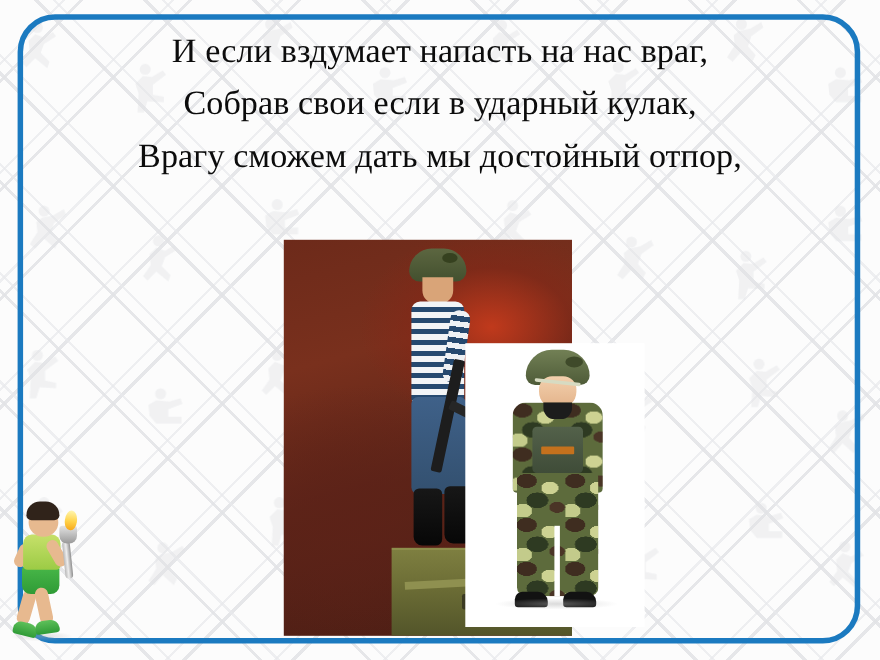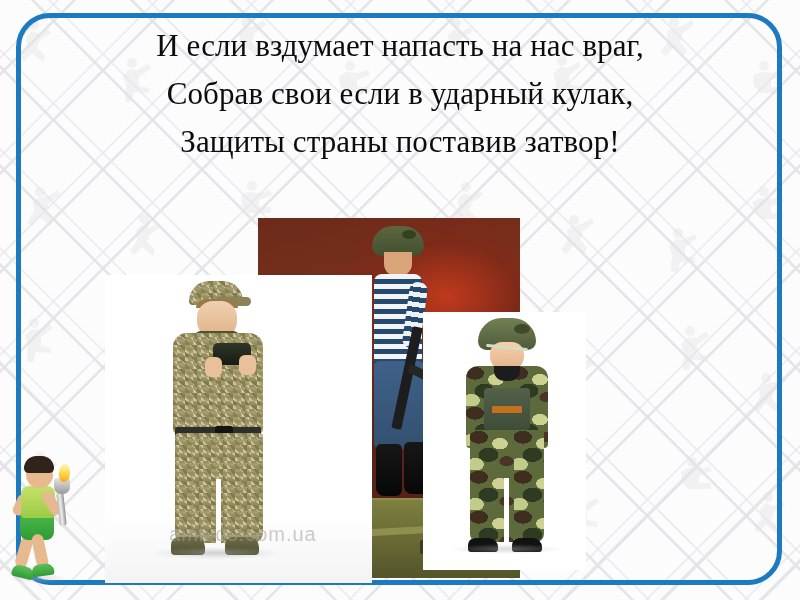--- a/index.html
+++ b/index.html
@@ -600,21 +600,21 @@
       <use href="#fig-sit" x="672" y="456"></use>
       <use href="#fig-run" x="752" y="492"></use>
     </g>
   </svg>
 
   <div class="frame"></div>
 
   <div class="verse">
     <span class="vline">И если вздумает напасть на нас враг,</span>
     <span class="vline">Собрав свои если в ударный кулак,</span>
-    <span class="vline">Защиты страны поставив затвор!</span>
+    <span class="vline">Врагу сможем дать мы  достойный отпор,</span>
   </div>
 
   <div class="photo" id="photo-mid">
     <div class="ammo-box">
       <div class="ammo-strap"></div>
       <div class="ammo-latch"></div>
     </div>
     <div class="kid">
       <div class="helmet">
           <div class="helmet-spot"></div>
@@ -623,41 +623,20 @@
       <div class="telnyashka"></div>
       <div class="arm"></div>
       <div class="trousers"></div>
       <div class="rifle"></div>
       <div class="rifle-mag"></div>
       <div class="boot boot-l"></div>
       <div class="boot boot-r"></div>
     </div>
   </div>
 
-  <div class="photo" id="photo-left">
-    <div class="kid2">
-      <div class="cap2 camo-pixel"></div>
-      <div class="cap-brim"></div>
-      <div class="hair2"></div>
-      <div class="face2"></div>
-      <div class="collar"></div>
-      <div class="jacket camo-pixel"></div>
-      <div class="binoc"></div>
-      <div class="hand hand-l"></div>
-      <div class="hand hand-r"></div>
-      <div class="belt"></div>
-      <div class="buckle"></div>
-      <div class="pants camo-pixel"></div>
-      <div class="pants-gap"></div>
-      <div class="shoe shoe-l"></div>
-      <div class="shoe shoe-r"></div>
-    </div>
-    <div class="shadow"></div>
-    <div class="watermark">amkids.com.ua</div>
-  </div>
 
   <div class="photo" id="photo-right">
     <div class="kid3">
       <div class="helmet3">
           <div class="helmet3-spot"></div>
         </div>
       <div class="face3"></div>
       <div class="strap3"></div>
       <div class="torso3 camo-wood"></div>
       <div class="tshirt3"></div>

